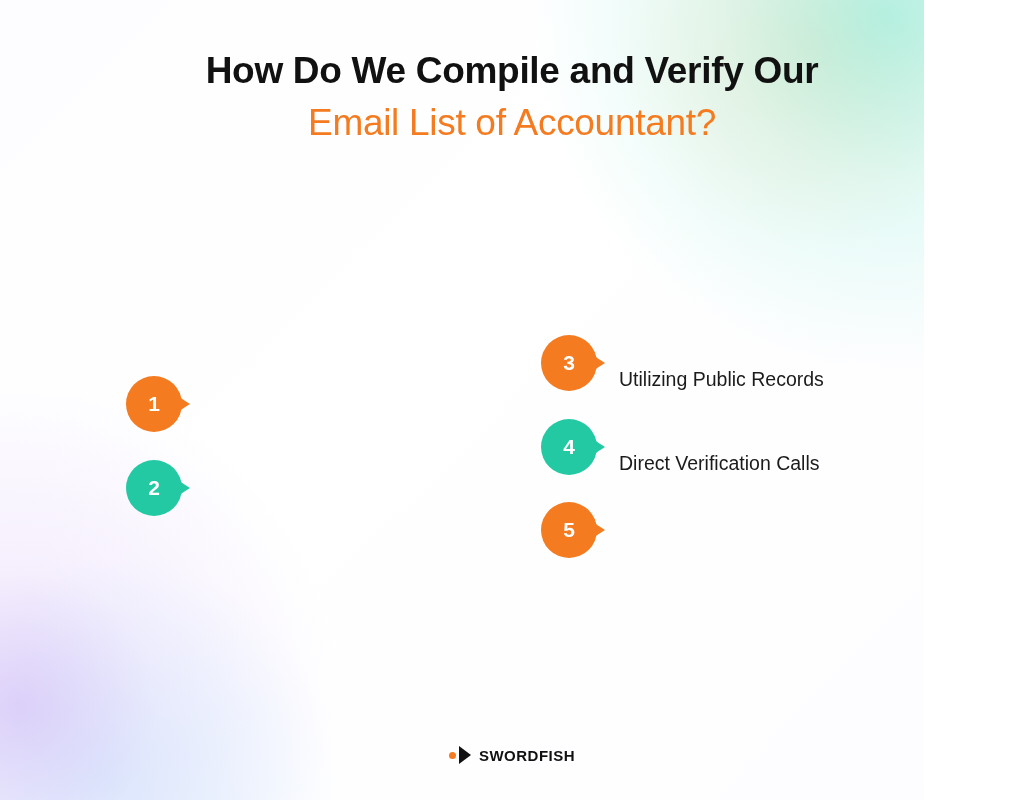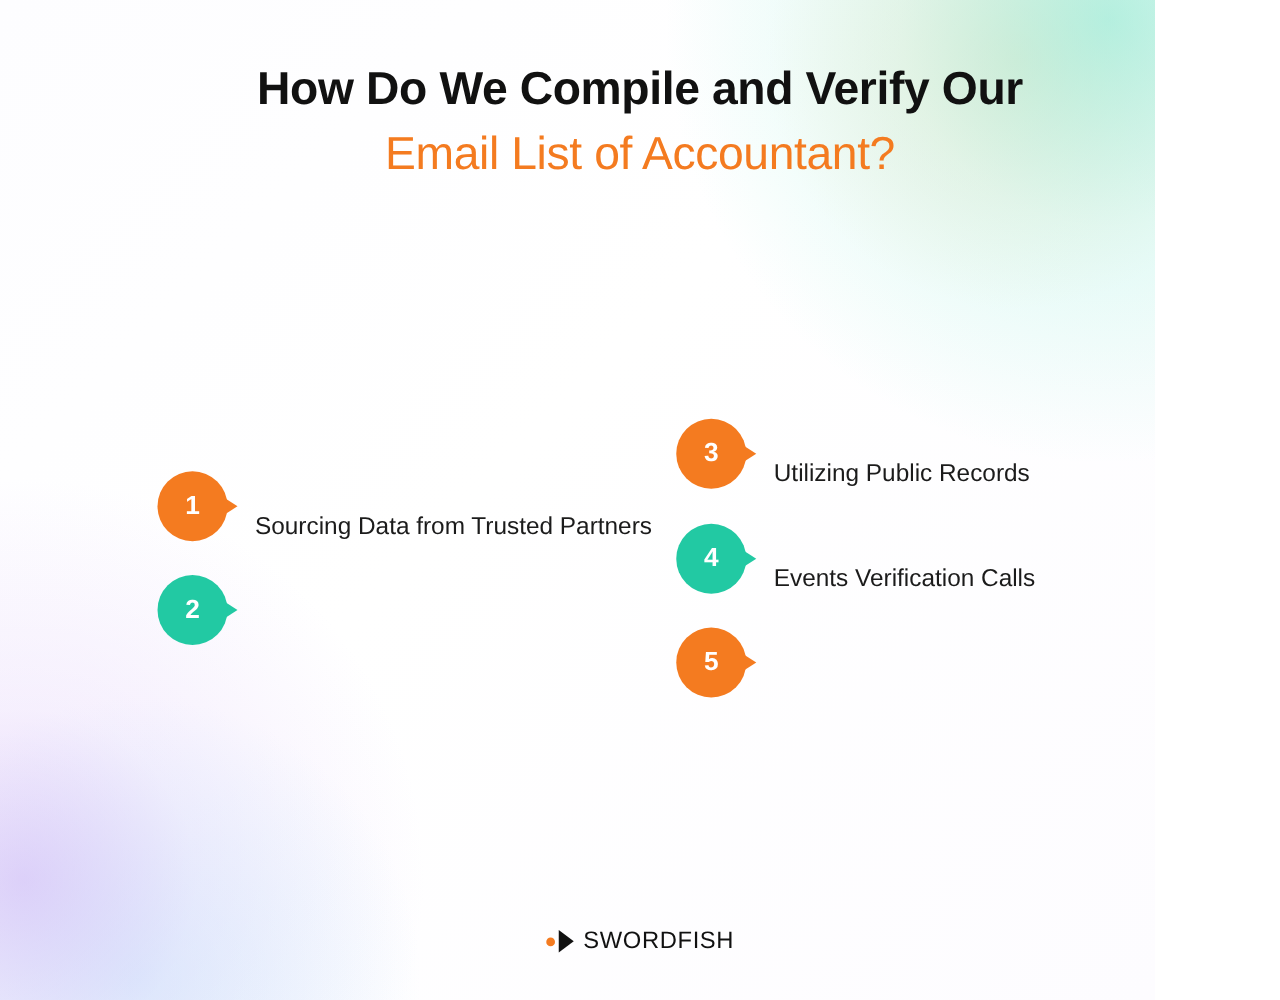--- a/index.html
+++ b/index.html
@@ -129,22 +129,22 @@
     background: #f47b20;
   }
   .logo-chevron {
     width: 0;
     height: 0;
     border-top: 9px solid transparent;
     border-bottom: 9px solid transparent;
     border-left: 12px solid #111111;
   }
   .logo-text {
-    font-size: 19px;
-    font-weight: normal;
+    font-size: 15px;
+    font-weight: bold;
     letter-spacing: 0.5px;
     color: #111111;
   }
 </style>
 </head>
 <body>
 
 <div class="canvas">
 
   <div class="title-block">
@@ -152,21 +152,20 @@
     <div class="title-line2">Email List of Accountant?</div>
   </div>
 
   <div class="steps">
 
     <div class="step" id="step-1">
       <div class="badge orange">
         <span>1</span>
       </div>
       <div class="arrow orange"></div>
-      <div class="step-label">Sourcing Data from Trusted Partners</div>
     </div>
 
     <div class="step" id="step-2">
       <div class="badge teal">
         <span>2</span>
       </div>
       <div class="arrow teal"></div>
     </div>
 
     <div class="step" id="step-3">
@@ -175,21 +174,21 @@
       </div>
       <div class="arrow orange"></div>
       <div class="step-label">Utilizing Public Records</div>
     </div>
 
     <div class="step" id="step-4">
       <div class="badge teal">
         <span>4</span>
       </div>
       <div class="arrow teal"></div>
-      <div class="step-label">Events Verification Calls</div>
+      <div class="step-label">Direct Verification Calls</div>
     </div>
 
     <div class="step" id="step-5">
       <div class="badge orange">
         <span>5</span>
       </div>
       <div class="arrow orange"></div>
     </div>
 
   </div>

